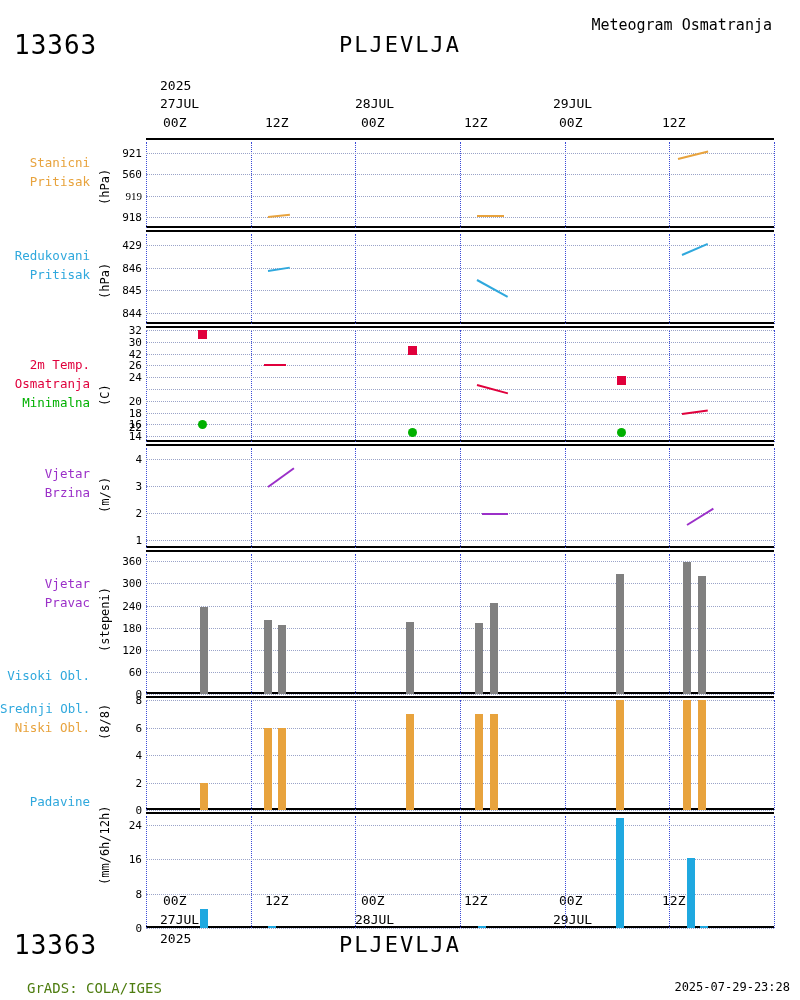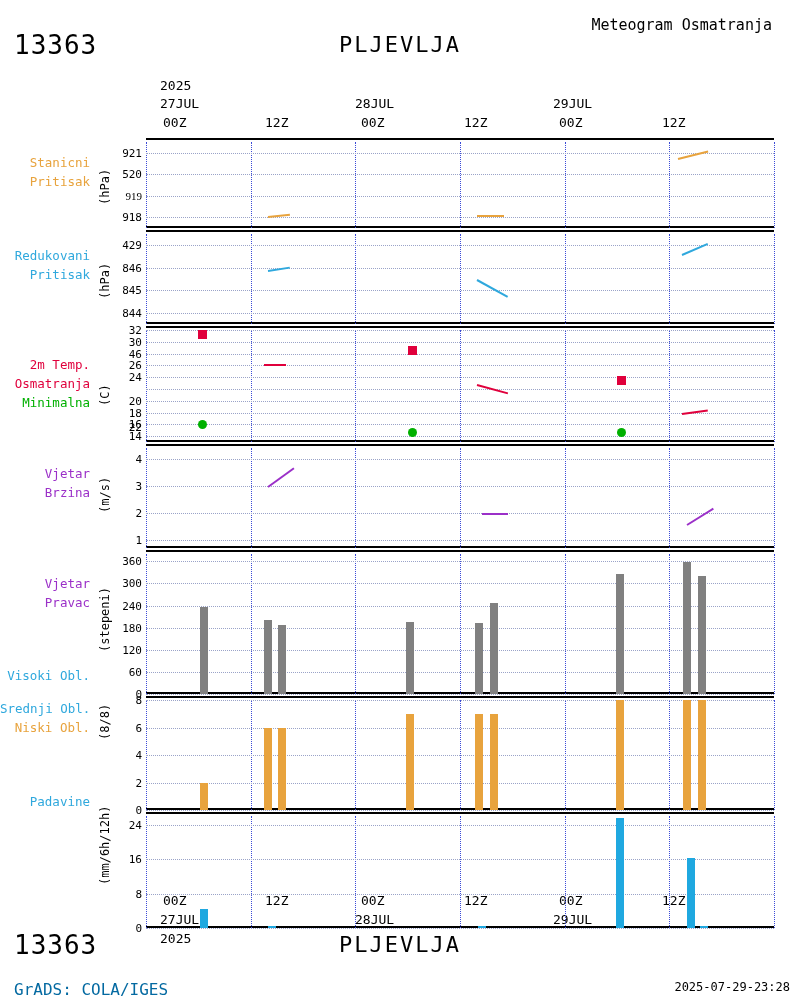--- a/index.html
+++ b/index.html
@@ -9,21 +9,21 @@
     font-family:"DejaVu Sans Mono", monospace;
     position:relative;
     overflow:hidden;
   }
   .abs{position:absolute;}
   #station-top{left:14px;top:30px;font-size:26px;color:#000;letter-spacing:1px;}
   #station-bottom{left:14px;top:930px;font-size:26px;color:#000;letter-spacing:1px;}
   #title-top{left:0;top:32px;width:800px;text-align:center;font-size:22px;color:#000;letter-spacing:2px;}
   #title-bottom{left:0;top:932px;width:800px;text-align:center;font-size:22px;color:#000;letter-spacing:2px;}
   #meteogram-label{right:28px;top:16px;font-size:15px;color:#000;}
-  #credit{left:14px;top:980px;font-size:16px;color:#0369a1;}
+  #credit{left:27px;top:980px;font-size:14px;color:#4d7c0f;}
   #timestamp{right:10px;top:980px;font-size:12px;color:#000;}
 
   
   #plot{
     position:absolute;left:146px;top:138px;width:628px;height:740px;
   }
   .panel{position:absolute;left:0;width:628px;border-top:2px solid #000;border-bottom:2px solid #000;box-sizing:border-box;}
   .panel-inner{position:absolute;left:0;top:0;width:100%;height:100%;}
   .vgrid{position:absolute;top:0;bottom:0;width:0;border-left:1px dotted #3b4bd8;}
   .hgrid{position:absolute;left:0;right:0;height:0;border-top:1px dotted #9aa3c8;}
@@ -114,21 +114,21 @@
         <div class="vgrid" style="left: 209.333px;"></div>
         <div class="vgrid" style="left: 314px;"></div>
         <div class="vgrid" style="left: 418.667px;"></div>
         <div class="vgrid" style="left: 523.333px;"></div>
         <div class="vgrid" style="left: 628px;"></div>
         <div class="hgrid" style="top: 75.25px;"></div>
         <div class="ylab" style="top: 75.25px;">918</div>
         <div class="hgrid" style="top: 53.75px;"></div>
         <div class="ylab" style="top: 53.75px; font-family: Liberation Serif, serif;">919</div>
         <div class="hgrid" style="top: 32.25px;"></div>
-        <div class="ylab" style="top: 32.25px;">520</div>
+        <div class="ylab" style="top: 32.25px;">560</div>
         <div class="hgrid" style="top: 10.75px;"></div>
         <div class="ylab" style="top: 10.75px;">921</div>
         <div class="seg" style="left: 122.111px; top: 74.175px; width: 21.9113px; height: 2px; background: rgb(232, 163, 61); transform-origin: 0px 50%; transform: rotate(-5.63109deg);"></div>
         <div class="seg" style="left: 331.444px; top: 73.1px; width: 26.1667px; height: 2px; background: rgb(232, 163, 61); transform-origin: 0px 50%; transform: rotate(0deg);"></div>
         <div class="seg" style="left: 532.056px; top: 16.125px; width: 31.4415px; height: 2px; background: rgb(232, 163, 61); transform-origin: 0px 50%; transform: rotate(-13.8472deg);"></div>
       </div>
     </div>
     <div class="panel" style="top: 92px; height: 94px;">
       <div class="panel-inner" style="height: 90px; top: 2px;">
         <div class="vgrid" style="left: 0px;"></div>
@@ -168,21 +168,21 @@
         <div class="ylab" style="top: 82.5263px;">18</div>
         <div class="hgrid" style="top: 70.7368px;"></div>
         <div class="ylab" style="top: 70.7368px;">20</div>
         <div class="hgrid" style="top: 58.9474px;"></div>
         <div class="ylab" style="top: 58.9474px; margin-top: 38px;">22</div>
         <div class="hgrid" style="top: 47.1579px;"></div>
         <div class="ylab" style="top: 47.1579px;">24</div>
         <div class="hgrid" style="top: 35.3684px;"></div>
         <div class="ylab" style="top: 35.3684px;">26</div>
         <div class="hgrid" style="top: 23.5789px;"></div>
-        <div class="ylab" style="top: 23.5789px;">46</div>
+        <div class="ylab" style="top: 23.5789px;">42</div>
         <div class="hgrid" style="top: 11.7895px;"></div>
         <div class="ylab" style="top: 11.7895px;">30</div>
         <div class="hgrid" style="top: 0px;"></div>
         <div class="ylab" style="top: 0px;">32</div>
         <div class="dot" style="left: 52.1944px; top: 0.215789px; background: rgb(224, 0, 60);"></div>
         <div class="dot" style="left: 261.528px; top: 16.1316px; background: rgb(224, 0, 60);"></div>
         <div class="dot" style="left: 470.861px; top: 45.6053px; background: rgb(224, 0, 60);"></div>
         <div class="dot" style="left: 52.1944px; top: 89.8158px; background: rgb(0, 176, 0); border-radius: 50%;"></div>
         <div class="dot" style="left: 261.528px; top: 98.0684px; background: rgb(0, 176, 0); border-radius: 50%;"></div>
         <div class="dot" style="left: 470.861px; top: 98.0684px; background: rgb(0, 176, 0); border-radius: 50%;"></div>

